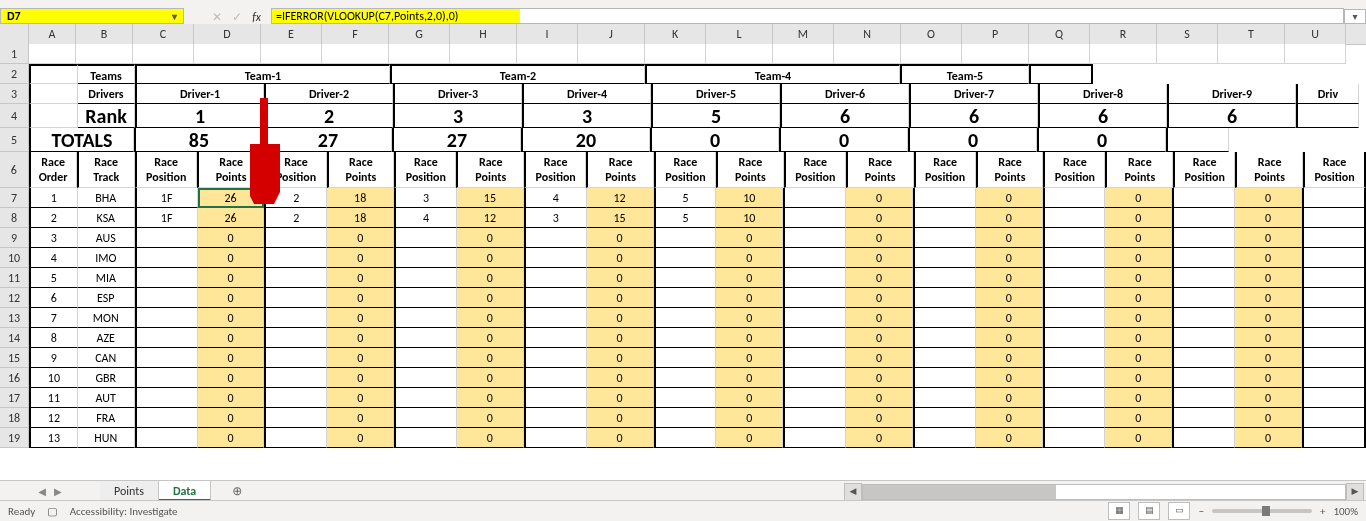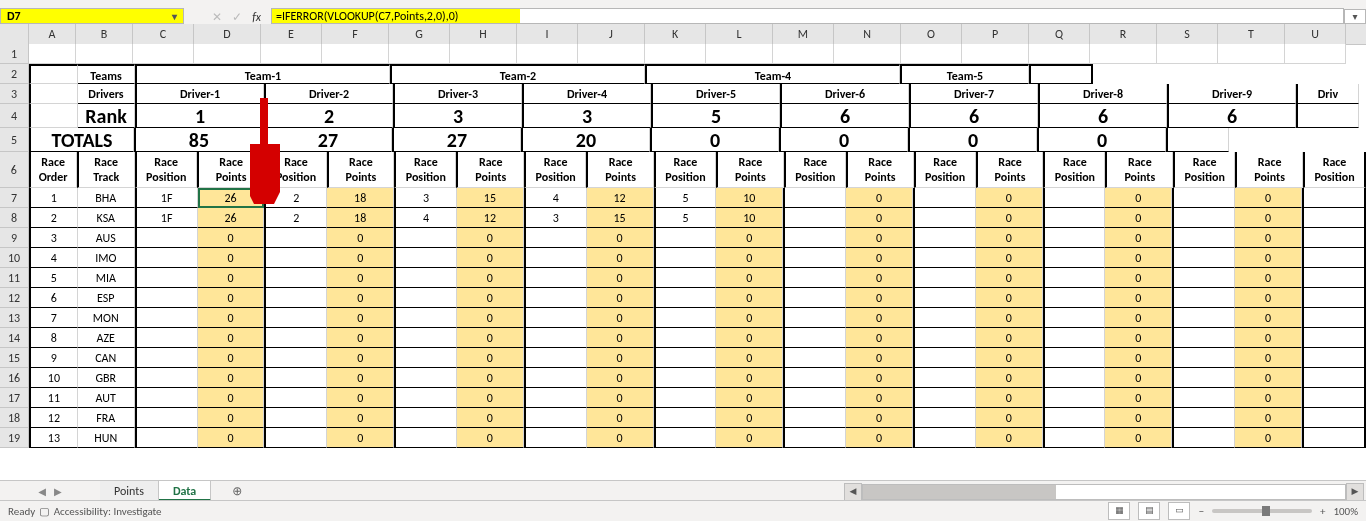--- a/index.html
+++ b/index.html
@@ -258,21 +258,21 @@
     position:absolute;
     left:0; right:0; bottom:0;
     height:20px;
     background:#f3f2f1;
     border-top:1px solid #c6c6c6;
     display:flex;
     align-items:center;
     font-size:11px;
     color:#555;
     padding:0 8px;
-    gap:4px;
+    gap:12px;
   }
   .status-bar .right {
     margin-left:auto;
     display:flex;
     align-items:center;
     gap:8px;
   }
   .status-bar .viewbtn {
     width:20px; height:16px;
     border:1px solid #bdbdbd;

